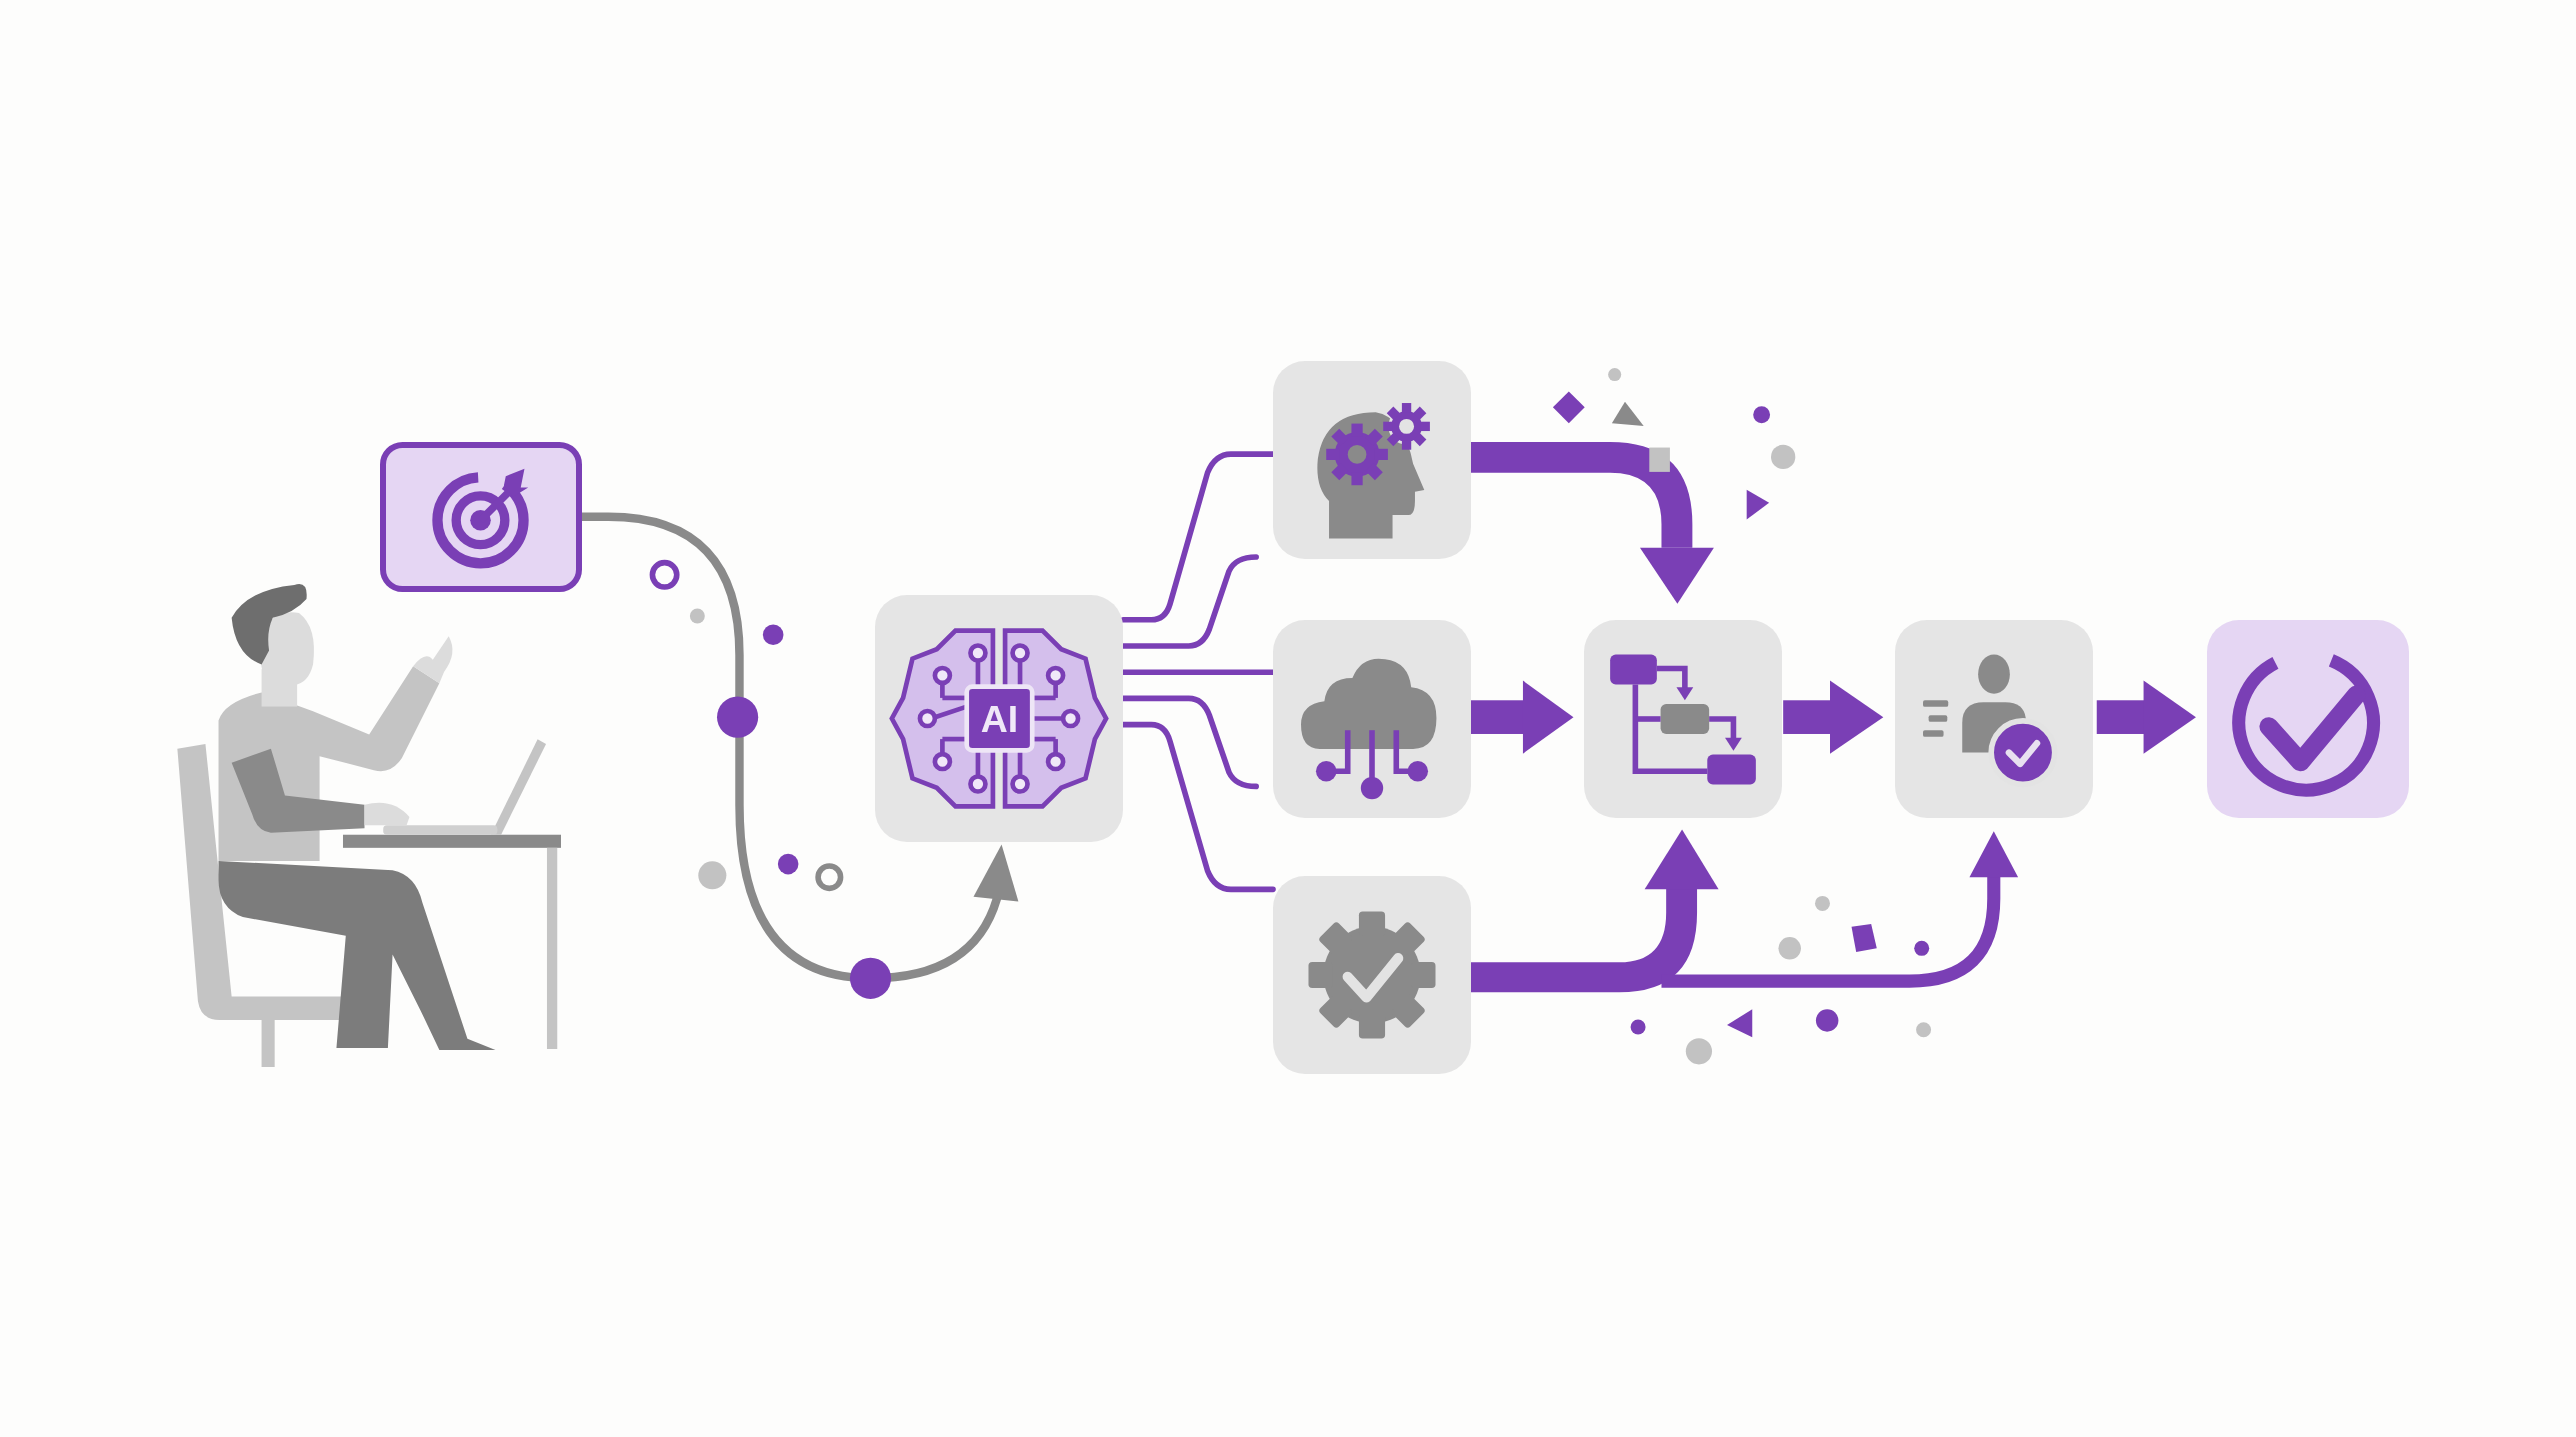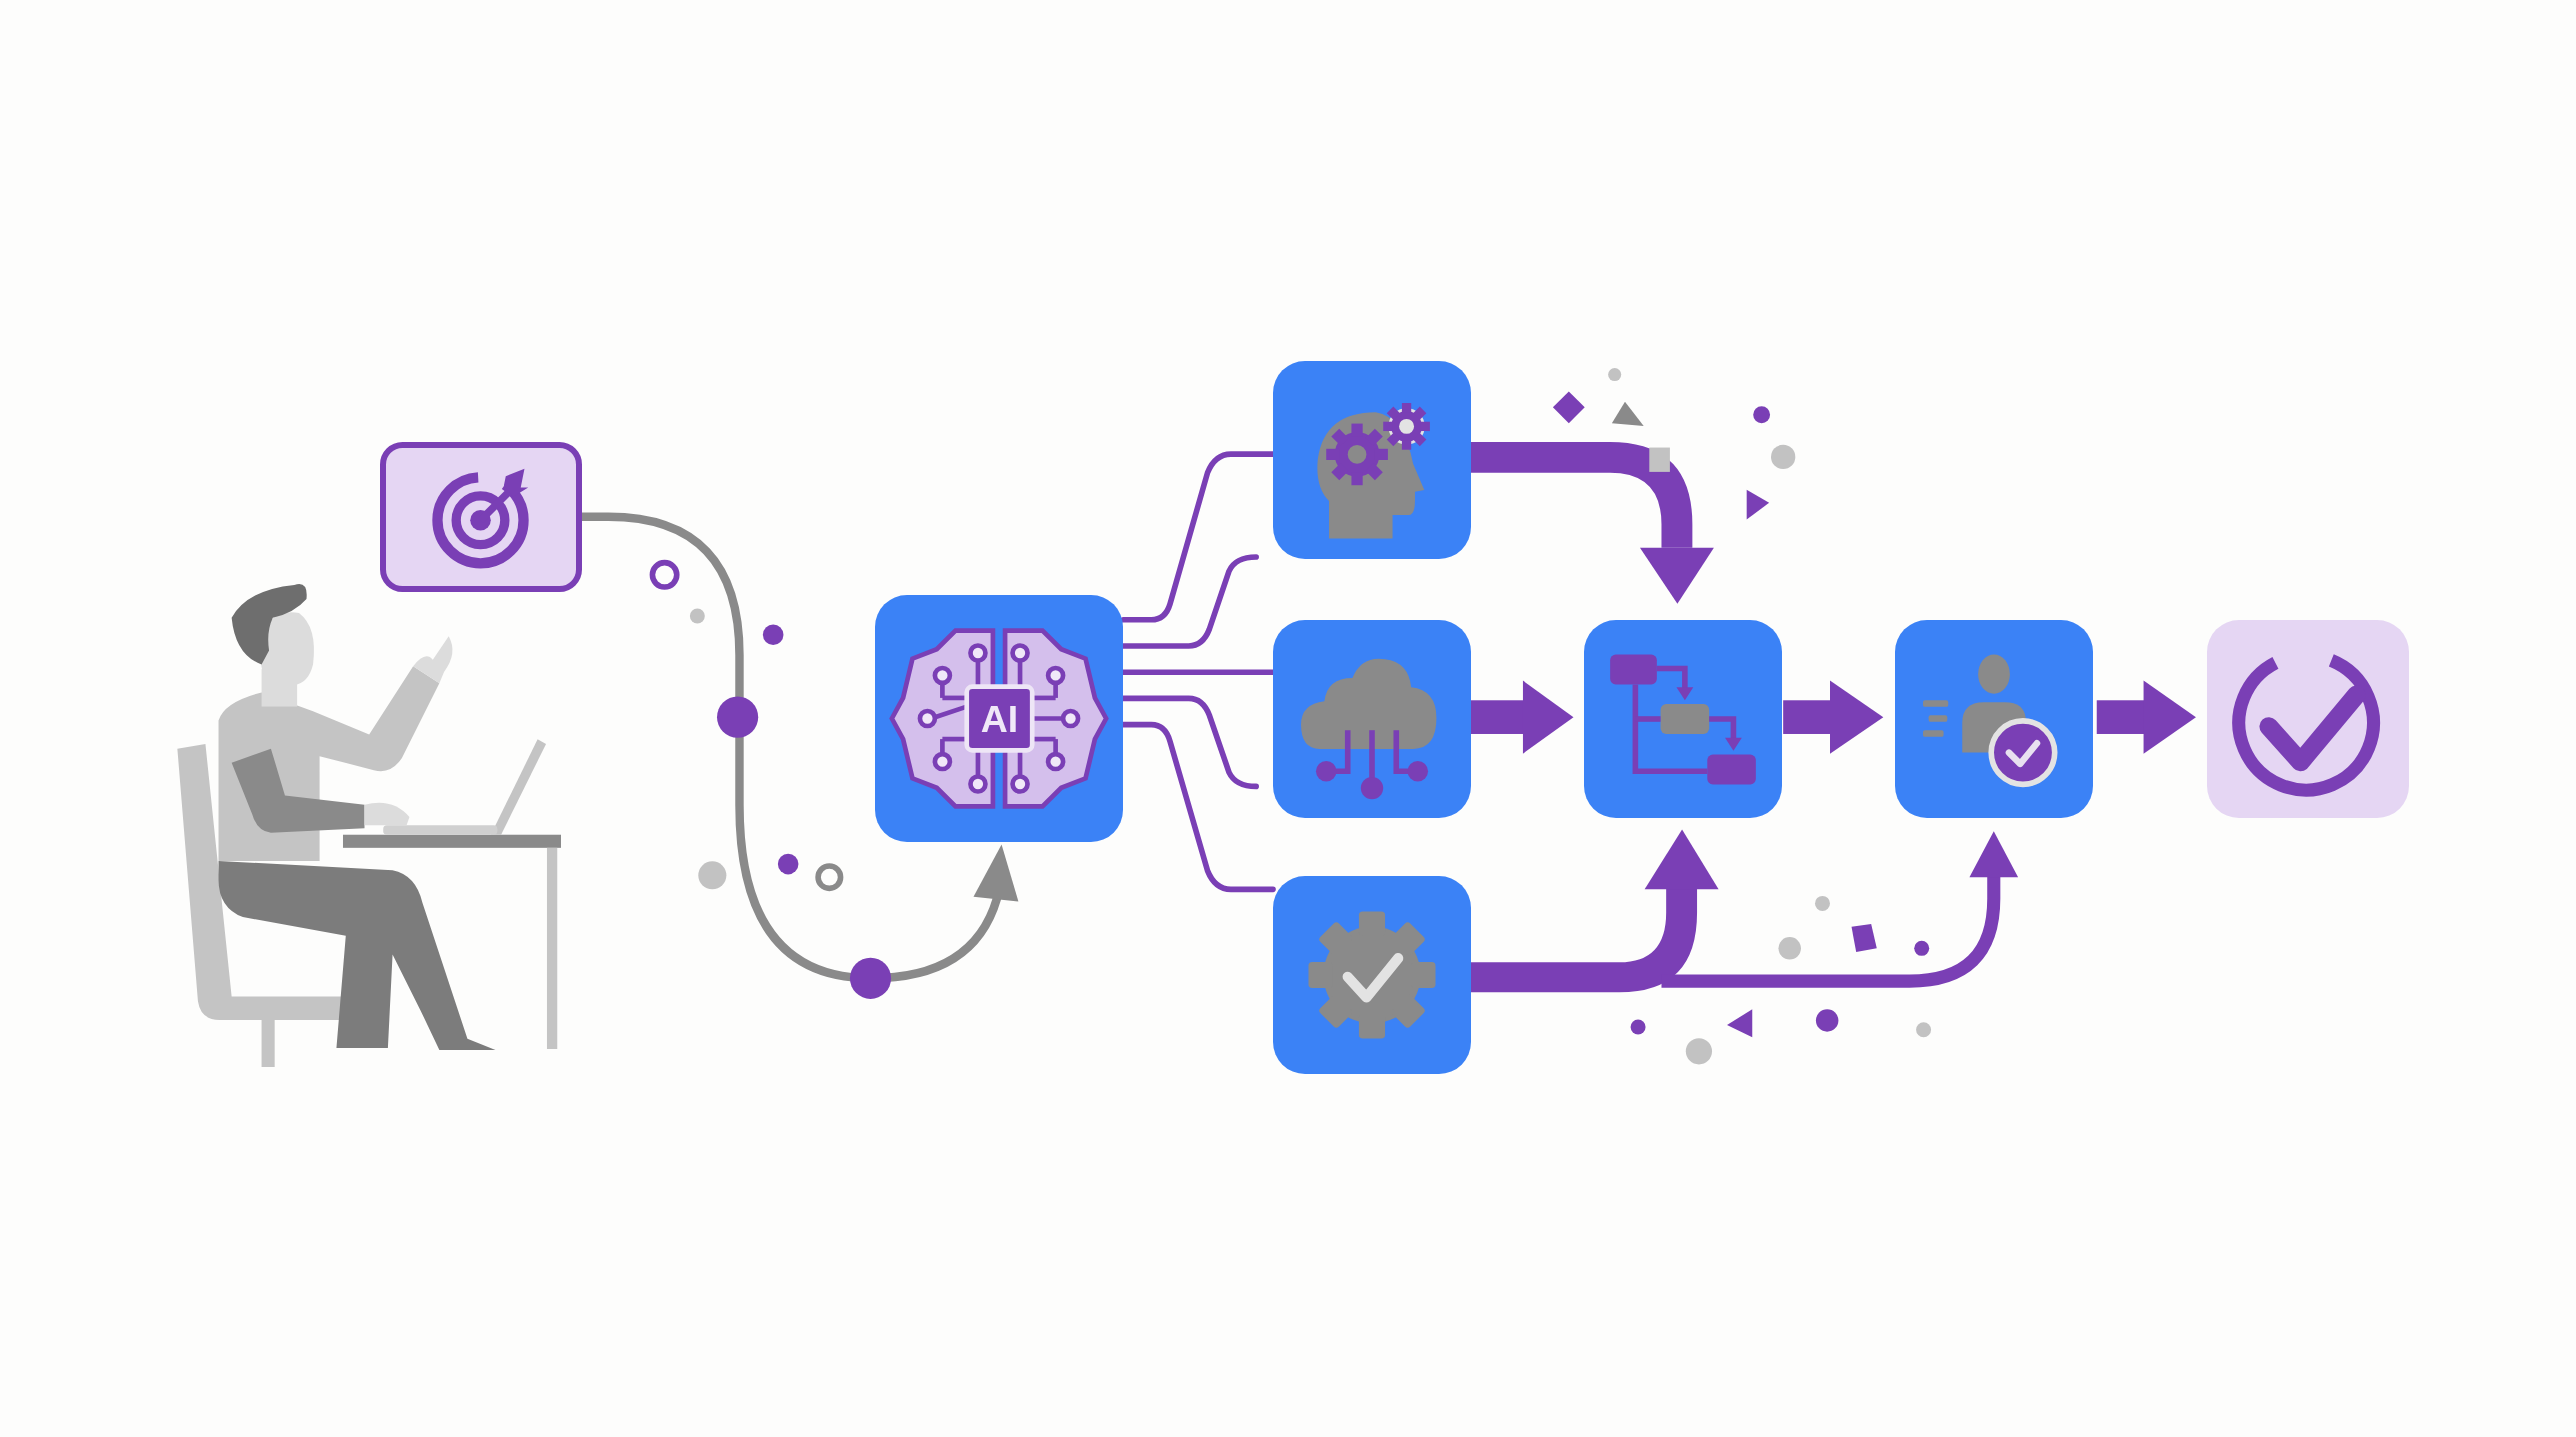--- a/index.html
+++ b/index.html
@@ -1,18 +1,18 @@
 <!DOCTYPE html>
 <html style="font-size:15px"><head>
 <meta charset="utf-8">
 <style>
   html, body { margin:0; padding:0; background:#fdfdfc; }
   body { width:2576px; height:1438px; position:relative; overflow:hidden; font-family:"Liberation Sans", sans-serif; }
   #stage { position:absolute; left:0; top:0; width:2576px; height:1438px; }
-  .node { position:absolute; border-radius:32px; background:#3b82f6; }
+  .node { position:absolute; border-radius:32px; background:#e5e5e5; }
   .node svg { position:absolute; left:0; top:0; }
   .ai-label { font-family:"Liberation Sans", sans-serif; font-weight:bold; font-size:40px; fill:#f0e8f8; }
 </style>
 </head>
 <body>
 
 <div id="stage">
 
   <svg width="2576" height="1438" style="position:absolute;left:0;top:0" viewBox="0 0 2752 1536">
 

